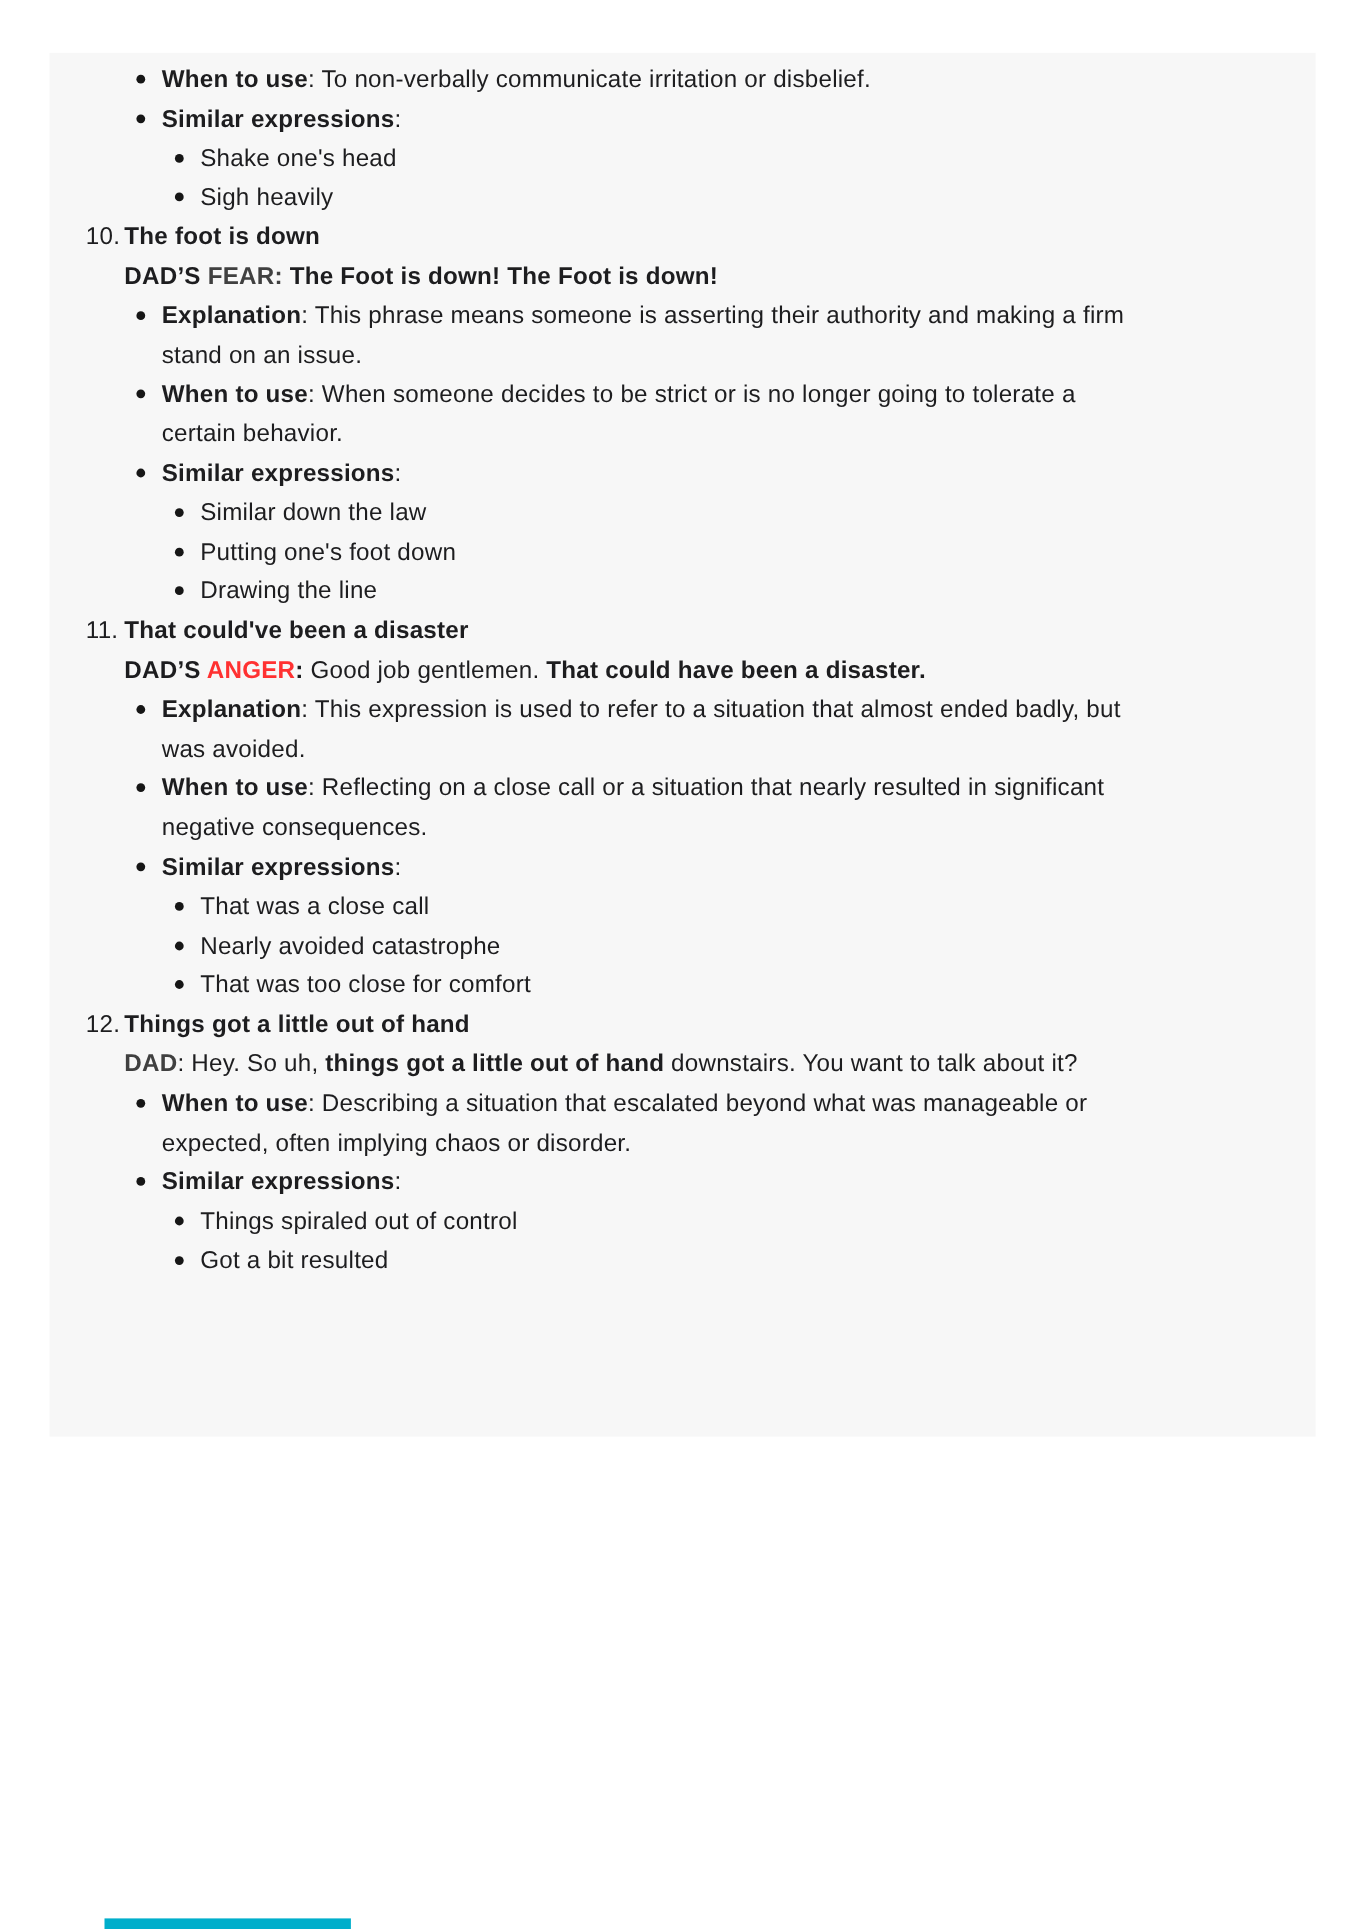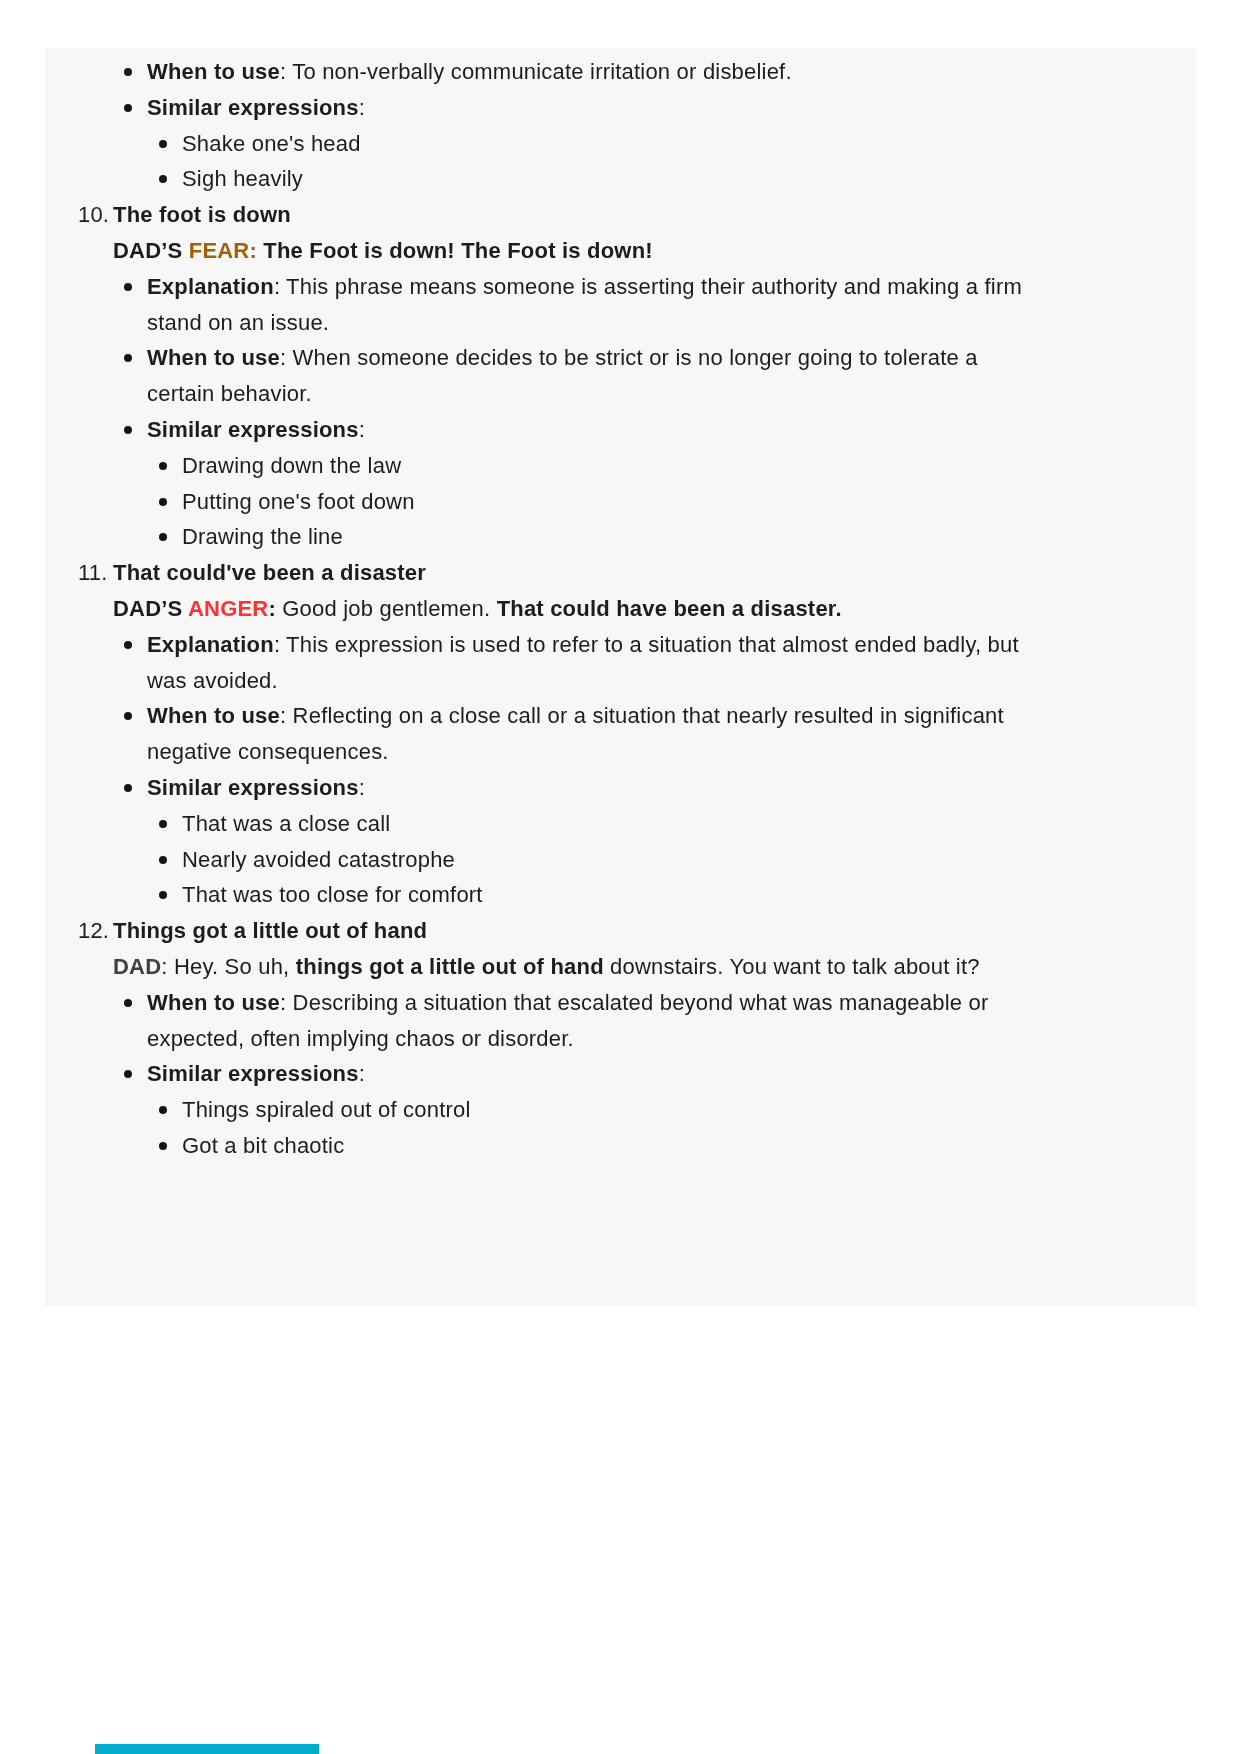--- a/index.html
+++ b/index.html
@@ -50,36 +50,36 @@
 </head>
 <body style="background: rgb(255, 255, 255);">
 
 <div class="sheet" style="background: rgb(247, 247, 247);">
   <div id="blocks">
       <div class="line b1"><span class="dot"></span><span class="seg-b">When to use</span><span>: To non-verbally communicate irritation or disbelief.</span></div>
       <div class="line b1"><span class="dot"></span><span class="seg-b">Similar expressions</span><span>:</span></div>
       <div class="line b2"><span class="dot"></span><span>Shake one's head</span></div>
       <div class="line b2"><span class="dot"></span><span>Sigh heavily</span></div>
       <div class="line num"><span class="number">10.</span><span class="seg-b">The foot is down</span></div>
-      <div class="line dialog"><span class="seg-b">DAD’S </span><span class="seg-b" style="color: #a16207;">FEAR:</span><span class="seg-b"> The Foot is down! The Foot is down!</span></div>
+      <div class="line dialog"><span class="seg-b">DAD’S </span><span class="seg-b" style="color: #404040;">FEAR:</span><span class="seg-b"> The Foot is down! The Foot is down!</span></div>
       <div class="line b1"><span class="dot"></span><span class="seg-b">Explanation</span><span>: This phrase means someone is asserting their authority and making a firm stand on an issue.</span></div>
       <div class="line b1"><span class="dot"></span><span class="seg-b">When to use</span><span>: When someone decides to be strict or is no longer going to tolerate a certain behavior.</span></div>
       <div class="line b1"><span class="dot"></span><span class="seg-b">Similar expressions</span><span>:</span></div>
-      <div class="line b2"><span class="dot"></span><span>Drawing down the law</span></div>
+      <div class="line b2"><span class="dot"></span><span>Similar down the law</span></div>
       <div class="line b2"><span class="dot"></span><span>Putting one's foot down</span></div>
       <div class="line b2"><span class="dot"></span><span>Drawing the line</span></div>
       <div class="line num"><span class="number">11.</span><span class="seg-b">That could've been a disaster</span></div>
       <div class="line dialog"><span class="seg-b">DAD’S </span><span class="seg-b" style="color: rgb(255, 49, 49);">ANGER</span><span class="seg-b">: </span><span>Good job gentlemen. </span><span class="seg-b">That could have been a disaster.</span></div>
       <div class="line b1"><span class="dot"></span><span class="seg-b">Explanation</span><span>: This expression is used to refer to a situation that almost ended badly, but was avoided.</span></div>
       <div class="line b1"><span class="dot"></span><span class="seg-b">When to use</span><span>: Reflecting on a close call or a situation that nearly resulted in significant negative consequences.</span></div>
       <div class="line b1"><span class="dot"></span><span class="seg-b">Similar expressions</span><span>:</span></div>
       <div class="line b2"><span class="dot"></span><span>That was a close call</span></div>
       <div class="line b2"><span class="dot"></span><span>Nearly avoided catastrophe</span></div>
       <div class="line b2"><span class="dot"></span><span>That was too close for comfort</span></div>
       <div class="line num"><span class="number">12.</span><span class="seg-b">Things got a little out of hand</span></div>
       <div class="line dialog"><span class="seg-b" style="color: #404040;">DAD</span><span>: Hey. So uh, </span><span class="seg-b">things got a little out of hand</span><span> downstairs. You want to talk about it?</span></div>
       <div class="line b1"><span class="dot"></span><span class="seg-b">When to use</span><span>: Describing a situation that escalated beyond what was manageable or expected, often implying chaos or disorder.</span></div>
       <div class="line b1"><span class="dot"></span><span class="seg-b">Similar expressions</span><span>:</span></div>
       <div class="line b2"><span class="dot"></span><span>Things spiraled out of control</span></div>
-      <div class="line b2"><span class="dot"></span><span>Got a bit chaotic</span></div>
+      <div class="line b2"><span class="dot"></span><span>Got a bit resulted</span></div>
     </div>
 </div>
 <div class="footer-bar" style="background: rgb(0, 174, 203);"></div>
 
 </body></html>

